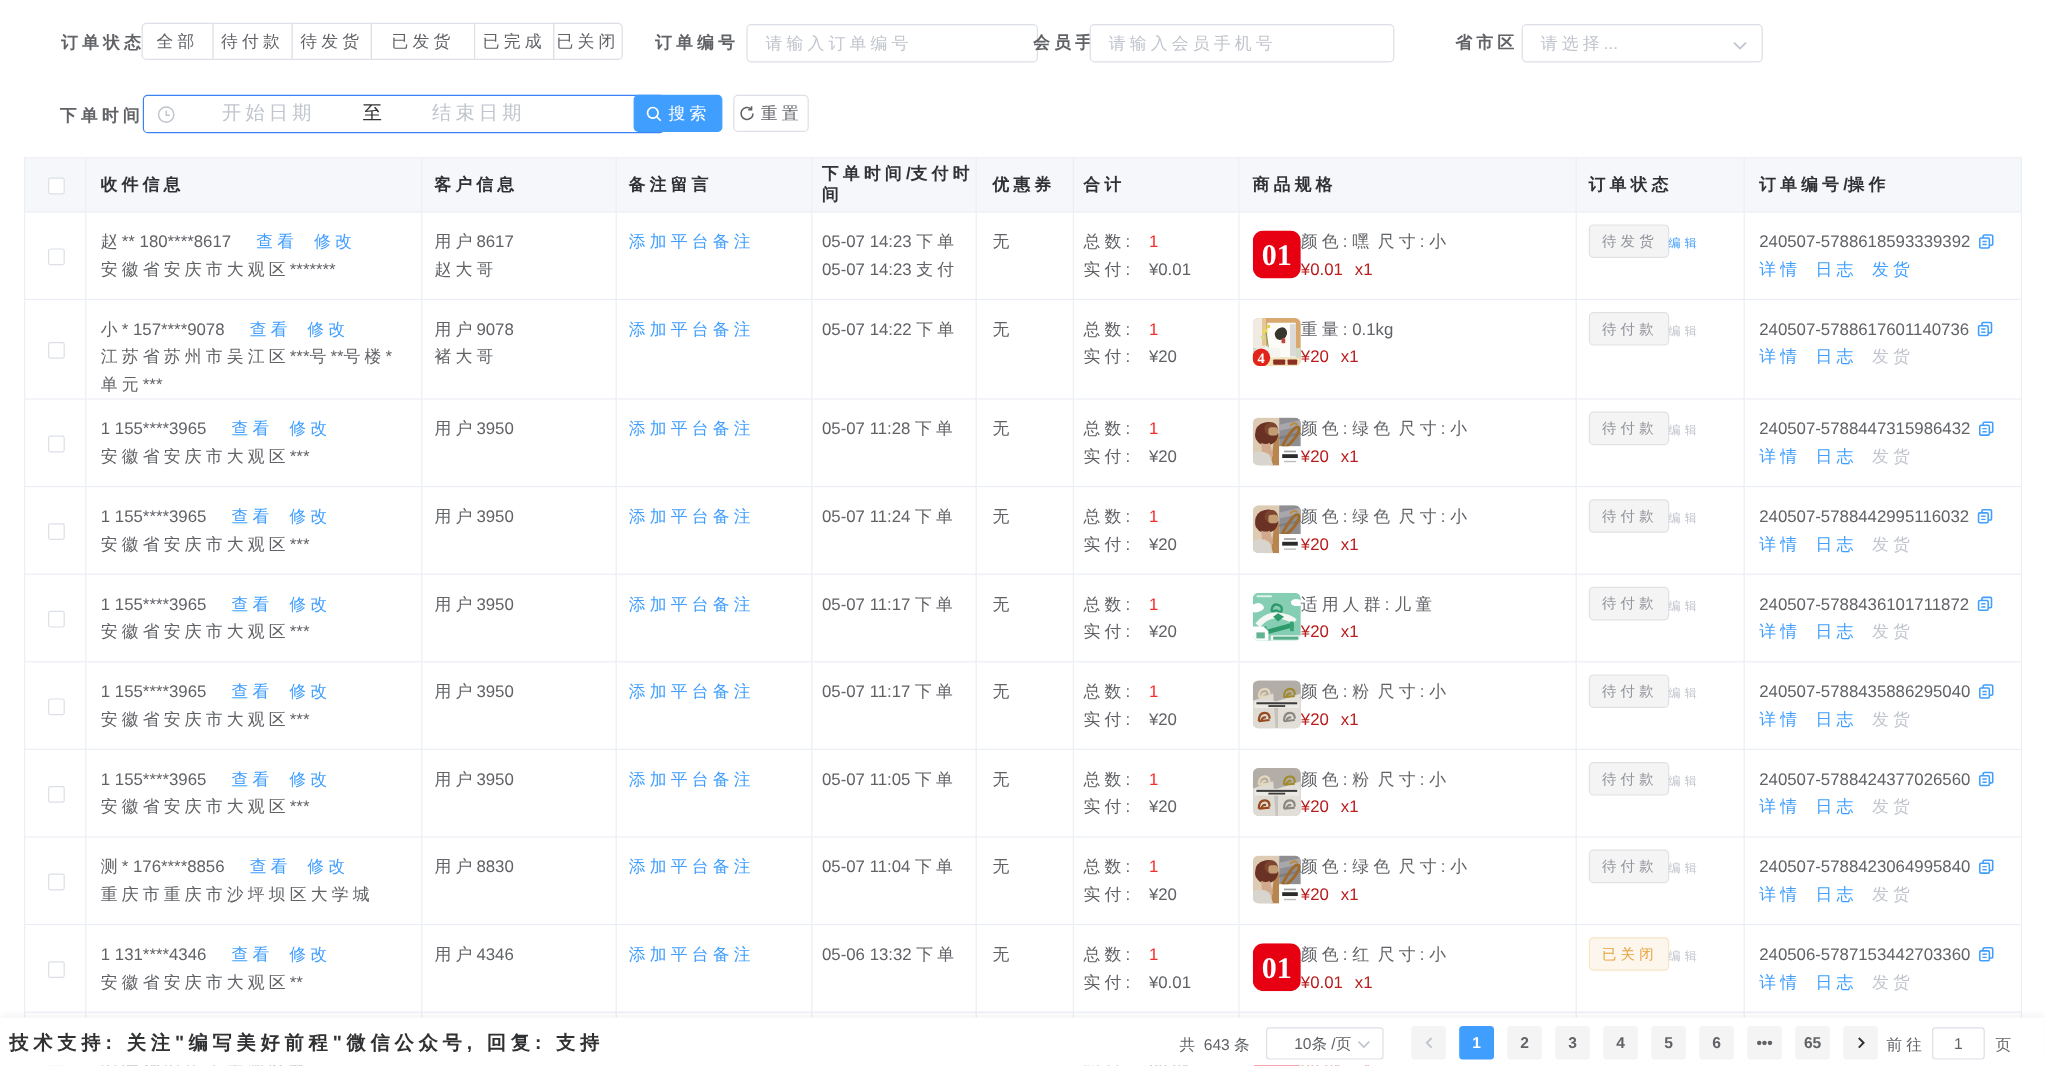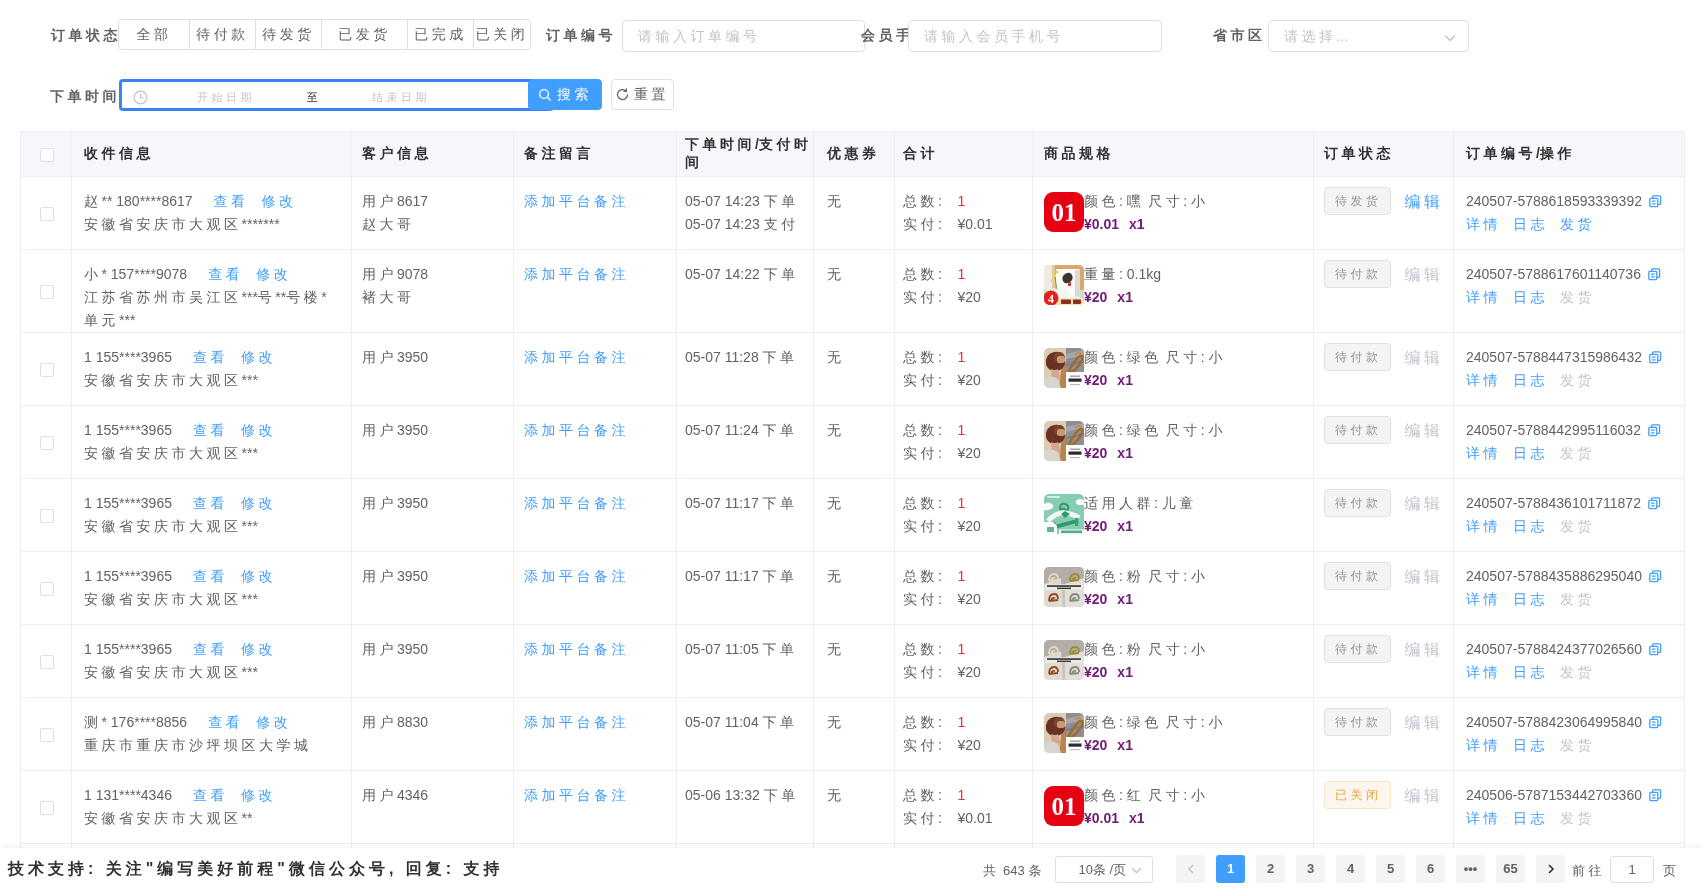--- a/index.html
+++ b/index.html
@@ -6,22 +6,22 @@
 font-family:"Liberation Sans",sans-serif;font-size:14px;color:#606266;position:relative}
 .lbl{position:absolute;font-weight:bold;font-size:14px;color:#606266;line-height:16px}
 .bgrp{position:absolute;left:118px;top:19px;display:flex}
 .bgrp span{display:block;height:31px;line-height:29px;text-align:center;border:1px solid #dcdfe6;
 background:#fff;color:#606266;font-size:14px;margin-left:-1px}
 .bgrp span:first-child{margin-left:0;border-radius:4px 0 0 4px}
 .bgrp span:last-child{border-radius:0 4px 4px 0}
 .ipt{position:absolute;height:32px;border:1px solid #dcdfe6;border-radius:4px;background:#fff;
 font-size:14px;color:#c0c4cc;line-height:30px;padding-left:15px}
 .sel-arrow{position:absolute;right:12px;top:13px}
-.drange{position:absolute;left:119px;top:79px;width:435px;height:32px;border:3px solid #3b82f6;
-border-radius:4px;background:#fff;color:#c0c4cc;font-size:11px;line-height:30px}
+.drange{position:absolute;left:119px;top:79px;width:435px;height:32px;border:1px solid #3b82f6;
+border-radius:4px;background:#fff;color:#c0c4cc;font-size:16px;line-height:30px}
 .drange .ic{position:absolute;left:11px;top:8px}
 .drange .ph1{position:absolute;left:26px;width:156px;text-align:center}
 .drange .sep{position:absolute;left:177px;width:30px;text-align:center;color:#303133}
 .drange .ph2{position:absolute;left:201px;width:156px;text-align:center}
 .btn{position:absolute;height:31px;border-radius:4px;font-size:14px;display:flex;
 align-items:center;justify-content:center}
 .btn-pri{background:#409eff;color:#fff;border:1px solid #409eff}
 .btn-pln{background:#fff;color:#606266;border:1px solid #dcdfe6}
 .btn svg{margin-right:5px}
 table{position:absolute;left:20px;top:131px;width:1664px;border-collapse:collapse;table-layout:fixed;
@@ -39,47 +39,47 @@
 .lk{color:#409eff;text-decoration:none;cursor:pointer}
 .lk-dis{color:#c0c4cc;text-decoration:none}
 .lpad{margin-left:21px}.lpad2{margin-left:13px}
 .opad{margin-left:12px}
 .red{color:#f52c2c}
 .pimg{float:left;width:40px;height:40px;margin-top:2px}
 .pimg svg{border-radius:5px;display:block}
 .pimg-hi{margin-top:-4px !important}
 .pinfo{margin-left:26px}
 .spec{color:#606266}
-.price{font-weight:bold;color:#701a75}
+.price{font-weight:normal;color:#b91c1c}
 .qty{margin-left:10px}
 .ls{letter-spacing:3.5px}
 .stbtn{display:inline-block;height:28px;line-height:26px;padding:0 8px 0 10px;border-radius:4px;
 font-size:12px;vertical-align:top;margin-top:-3px}
 .st-grey{background:#f4f4f5;border:1px solid #e0e1e3;color:#909399}
 .st-warn{background:#fdf6ec;border:1px solid #f8e3c5;color:#e6a23c}
-.epad{margin-left:14px;font-size:16px}
+.epad{font-size:10px}
 .cpi{vertical-align:-2px;margin-left:2px}
 #footer{position:absolute;left:0;top:848px;width:1704px;height:40px;background:#fff;
 box-shadow:0 -2px 6px rgba(0,0,0,0.05);z-index:5}
 #footer .tech{position:absolute;left:8px;top:11px;font-size:16px;font-weight:bold;color:#303133;letter-spacing:4px}
 .pgn{position:absolute;top:855px;z-index:6;font-size:13px;color:#606266}
 .pbtn{position:absolute;top:855px;z-index:6;width:29px;height:28px;border-radius:3px;
 background:#f4f4f5;color:#606266;font-size:13px;text-align:center;line-height:28px;font-weight:bold}
 .pbtn.on{background:#409eff;color:#fff}
 .psel{position:absolute;top:856px;left:1055px;z-index:6;width:98px;height:27px;
 border:1px solid #dcdfe6;border-radius:3px;background:#fff;color:#606266;font-size:13px;
 line-height:25px;text-align:center}
 .pipt{position:absolute;top:856px;left:1610px;z-index:6;width:44px;height:27px;
 border:1px solid #dcdfe6;border-radius:3px;background:#fff;color:#606266;font-size:13px;
 line-height:25px;text-align:center}
 </style></head>
 <body>
 <span class="lbl ls" style="left:51px;top:27px">订单状态</span>
 <div class="bgrp">
-<span style="width:72px" class="ls">全部</span>
+<span style="width:60px" class="ls">全部</span>
     <span style="width:67px" class="ls">待付款</span>
     <span style="width:67px" class="ls">待发货</span>
     <span style="width:87px" class="ls">已发货</span>
     <span style="width:67px" class="ls">已完成</span>
     <span style="width:58px" class="ls">已关闭</span>
 </div>
 <span class="lbl ls" style="left:546px;top:27px">订单编号</span>
 <div class="ipt" style="left:622px;top:20px;width:243px"><span class="ls">请输入订单编号</span></div>
 <span class="lbl ls" style="left:861px;top:27px">会员手机号</span>
 <div class="ipt" style="left:908px;top:20px;width:254px"><span class="ls">请输入会员手机号</span></div>

